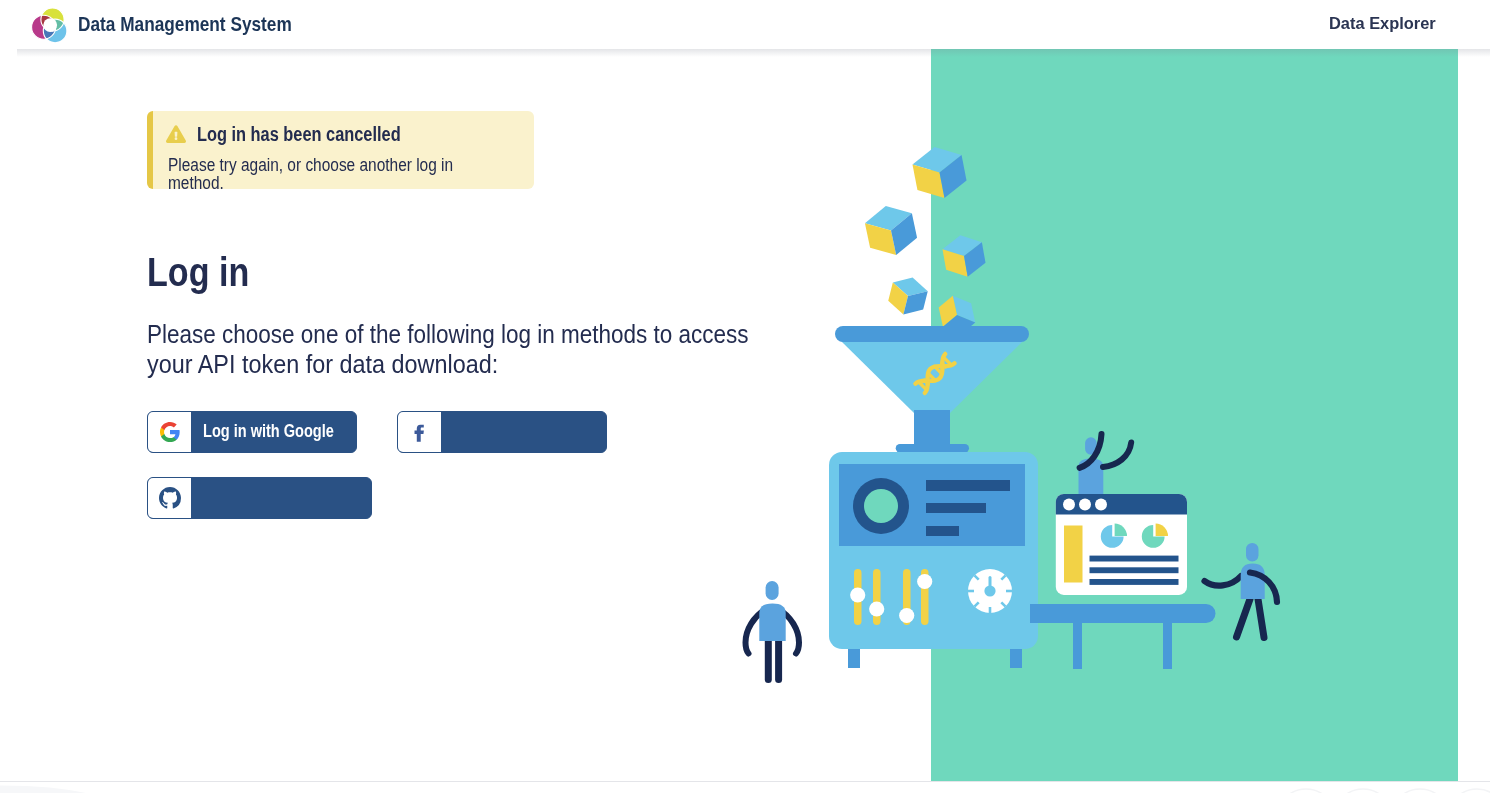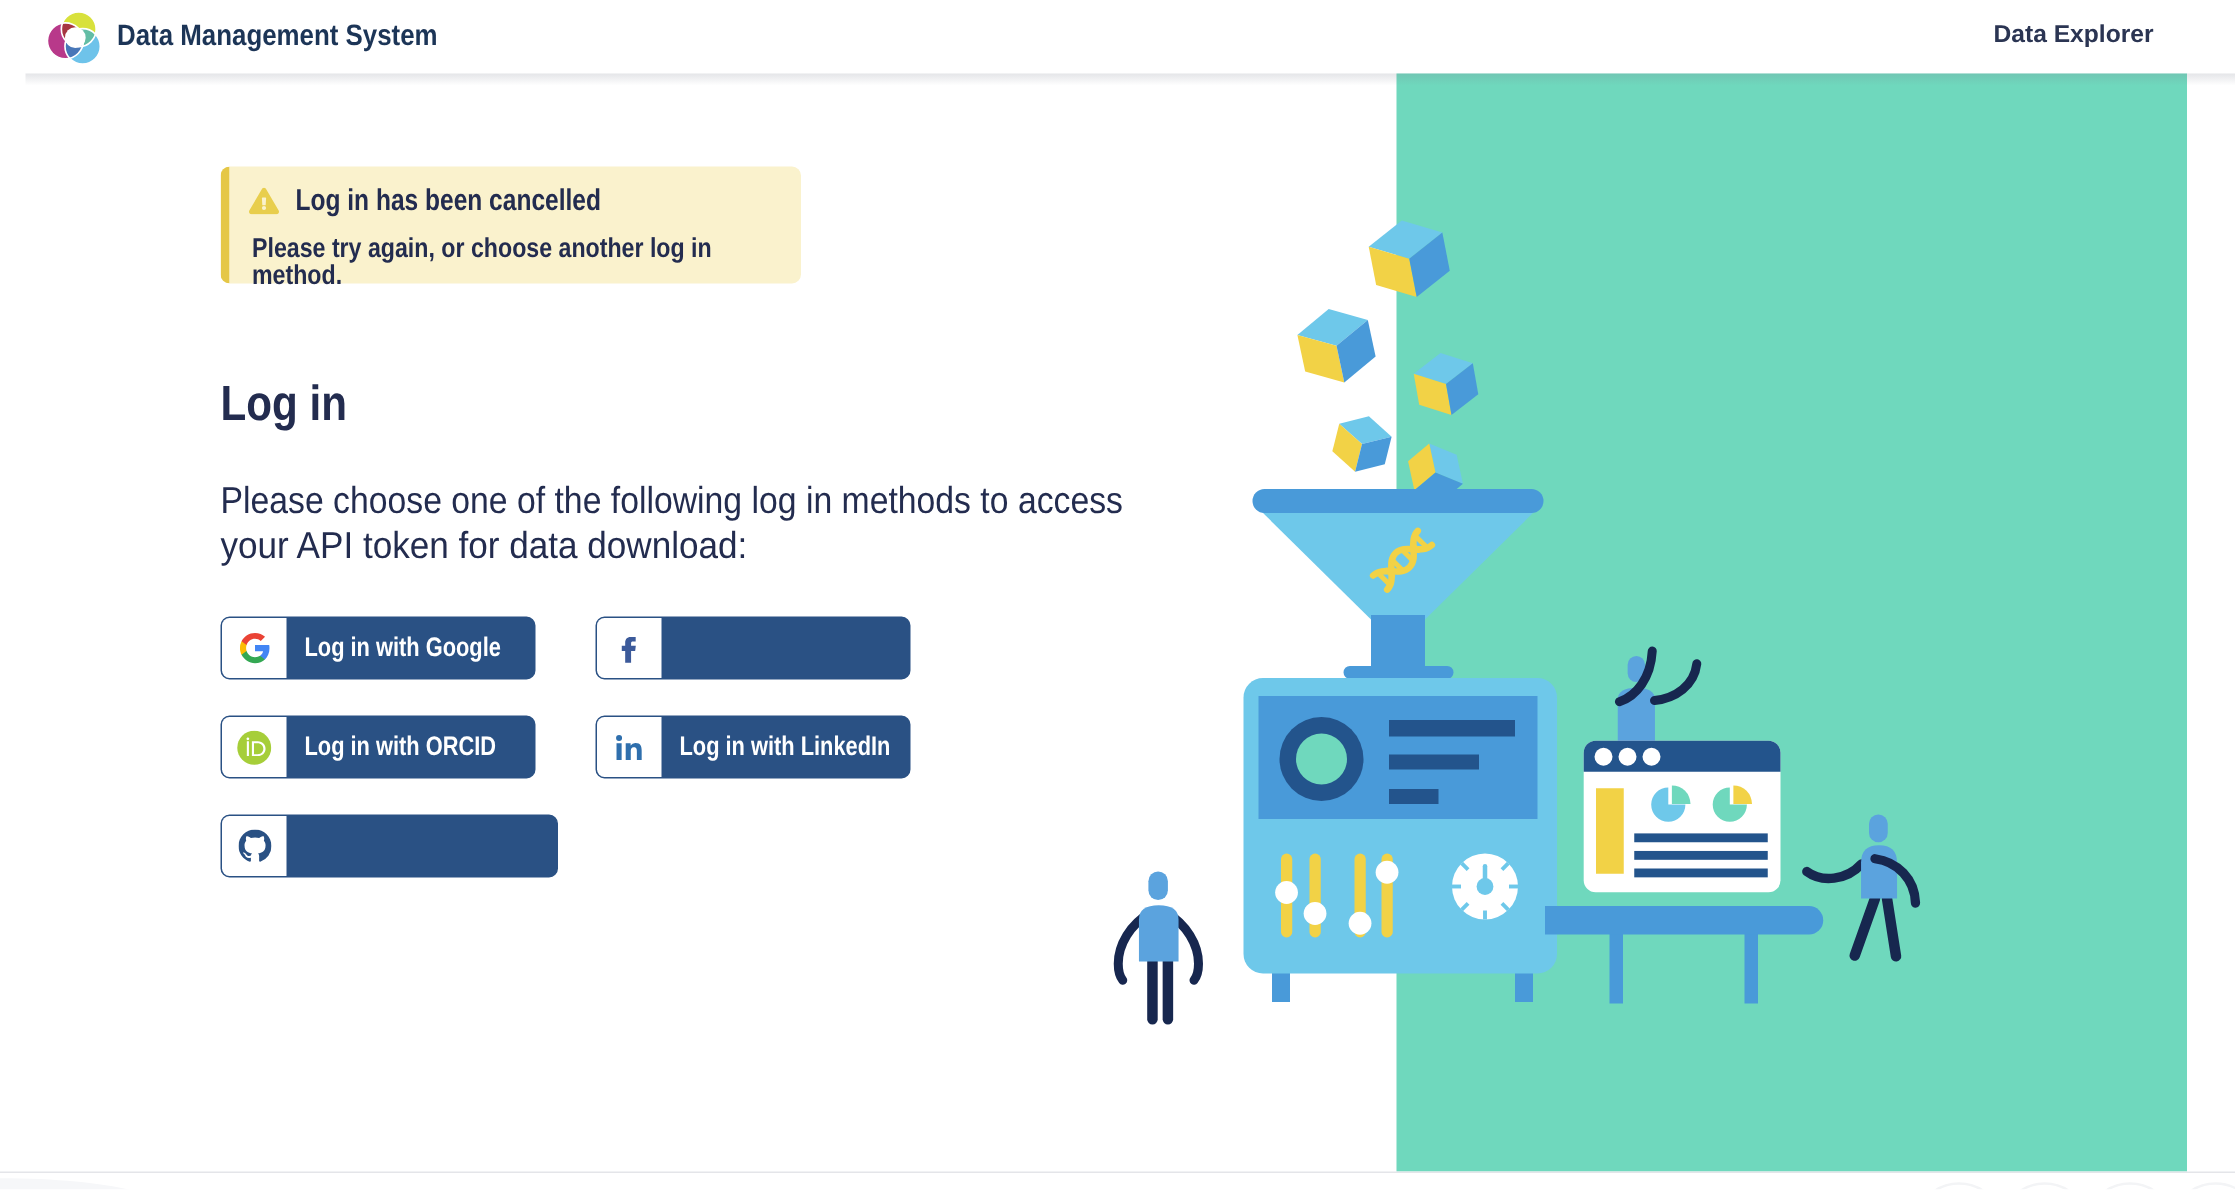--- a/index.html
+++ b/index.html
@@ -31,24 +31,24 @@
 
   
   .content{position:absolute;left:147px;top:110px;width:760px;}
 
   .alert{position:absolute;left:0;top:1px;width:387px;height:78px;background:#faf2cd;
          border-left:6.4px solid #e5c746;border-radius:6px;}
   .alert-title{position:absolute;left:13px;top:13px;display:flex;align-items:flex-start;
                font-size:20px;font-weight:bold;color:#232c4f;line-height:1;}
   .alert-ico{width:20px;height:18px;display:block;flex:none;margin-right:11.4px;position:relative;top:1px;}
   .alert-title .sq{transform:scaleX(0.818);}
-  .alert-body{position:absolute;left:15px;top:45px;font-size:18.3px;color:#232c4f;line-height:1;font-weight:bold;}
+  .alert-body{position:absolute;left:15px;top:45px;font-size:18.3px;color:#232c4f;line-height:1;}
   .alert-body .sq{transform:scaleX(0.845);}
 
-  h1.title{font-size:33px;font-weight:bold;color:#232c4f;margin:0;
+  h1.title{font-size:40px;font-weight:bold;color:#232c4f;margin:0;
            position:absolute;left:0;top:142px;line-height:1;white-space:nowrap;}
   h1.title .sq{transform:scaleX(0.852);}
   .lead{position:absolute;left:0;top:210px;font-size:25px;color:#232c4f;line-height:29.7px;
         width:600px;white-space:nowrap;}
   .lead .sq{transform:scaleX(0.9);}
   .lead .sq.l2{transform:scaleX(0.936);}
 
   .btn-grid{position:absolute;left:0;top:301px;width:500px;}
   .btn-row{display:flex;height:66px;}
   .btn{display:flex;align-items:stretch;width:225px;height:42px;
@@ -299,45 +299,20 @@
           <svg width="21" height="21" viewBox="0 0 24 24">
             <path fill="#3c5a9a" d="M16.3 3.1h-3.35C10.3 3.1 8.9 4.9 8.9 7.5v2.3H6.3v3.9h2.6V22.6h4.5V13.7h3.1l.5-3.9h-3.6V7.9c0-1.0.25-1.5 1.5-1.5h2.0V3.1z"></path>
           </svg>
         </span>
       </a>
 
       </div>
       <div class="btn-row">
       <a class="btn" href="#">
         <span class="btn-ico">
-          <svg width="23" height="23" viewBox="0 0 256 256">
-            <circle cx="128" cy="128" r="126" fill="#a6ce39"></circle>
-            <path fill="#fff" d="M88.5 189.6H73V79.5h15.5v110.1zM80.7 71.9c-5.6 0-10.2-4.6-10.2-10.2s4.6-10.2 10.2-10.2 10.2 4.6 10.2 10.2-4.6 10.2-10.2 10.2zM110.5 79.5h42.8c40.7 0 58.6 29.1 58.6 55.1 0 28.3-22.1 55-58.4 55h-43V79.5zm15.5 96h25.2c35.9 0 44.1-27.3 44.1-40.9 0-22.1-14.1-40.9-44.9-40.9H126v81.8z"></path>
-          </svg>
-        </span>
-        <span class="btn-label">
-              <span class="sq">Log in with ORCID</span>
-            </span>
-      </a>
-
-      <a class="btn" href="#">
-        <span class="btn-ico">
-          <svg width="21" height="21" viewBox="0 0 24 24">
-            <path fill="#2f6fad" d="M6.2 21.3H2.3V8.6h3.9v12.7zM4.25 6.85a2.3 2.3 0 1 1 0-4.6 2.3 2.3 0 0 1 0 4.6zM21.7 21.3h-3.9v-6.1c0-1.55-.03-3.5-2.15-3.5-2.15 0-2.48 1.65-2.48 3.38v6.22H9.3V8.6h3.74v1.73h.05a4.1 4.1 0 0 1 3.7-2.03c3.95 0 4.68 2.6 4.68 5.98v7.02z"></path>
-          </svg>
-        </span>
-        <span class="btn-label">
-              <span class="sq">Log in with LinkedIn</span>
-            </span>
-      </a>
-
-      </div>
-      <div class="btn-row">
-      <a class="btn" href="#">
-        <span class="btn-ico">
           <svg width="22" height="22" viewBox="0 0 16 16">
             <path fill="#2a5184" d="M8 0C3.58 0 0 3.58 0 8c0 3.54 2.29 6.53 5.47 7.59.4.07.55-.17.55-.38 0-.19-.01-.82-.01-1.49-2.01.37-2.53-.49-2.69-.94-.09-.23-.48-.94-.82-1.13-.28-.15-.68-.52-.01-.53.63-.01 1.08.58 1.23.82.72 1.21 1.87.87 2.33.66.07-.52.28-.87.51-1.07-1.78-.2-3.64-.89-3.64-3.95 0-.87.31-1.59.82-2.15-.08-.2-.36-1.02.08-2.12 0 0 .67-.21 2.2.82.64-.18 1.32-.27 2-.27s1.36.09 2 .27c1.53-1.04 2.2-.82 2.2-.82.44 1.1.16 1.92.08 2.12.51.56.82 1.27.82 2.15 0 3.07-1.87 3.75-3.65 3.95.29.25.54.73.54 1.48 0 1.07-.01 1.93-.01 2.2 0 .21.15.46.55.38A8.01 8.01 0 0 0 16 8c0-4.42-3.58-8-8-8z"></path>
           </svg>
         </span>
       </a>
 
     </div>
     </div>
   </div>
 

